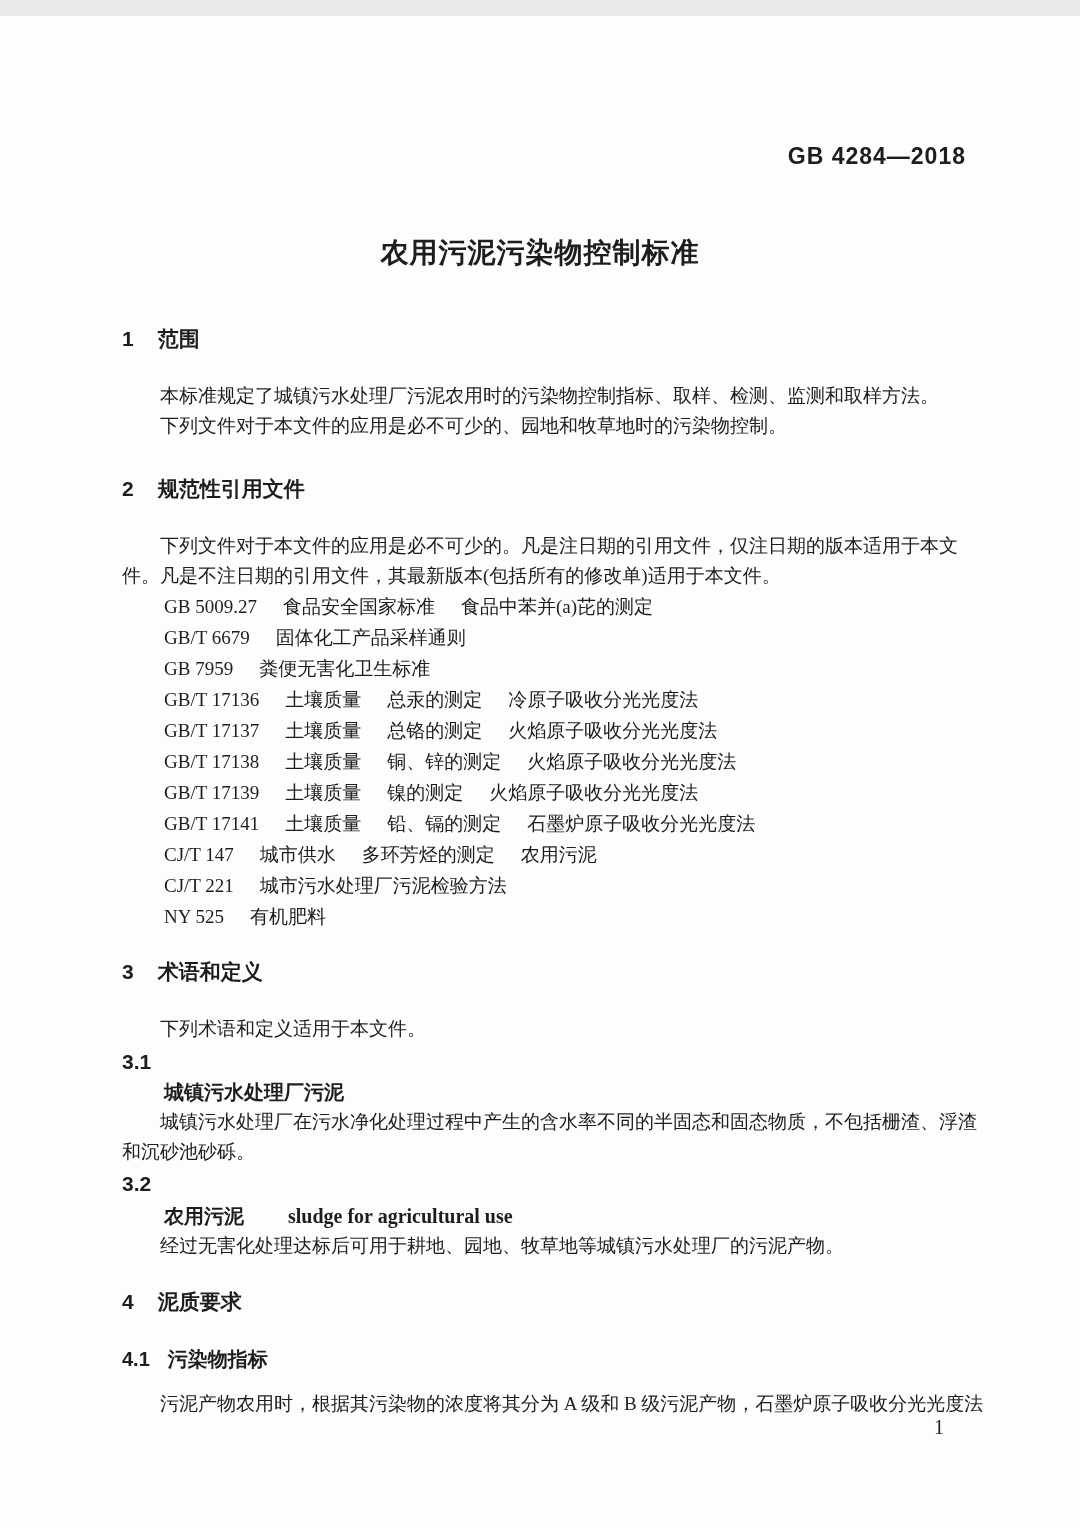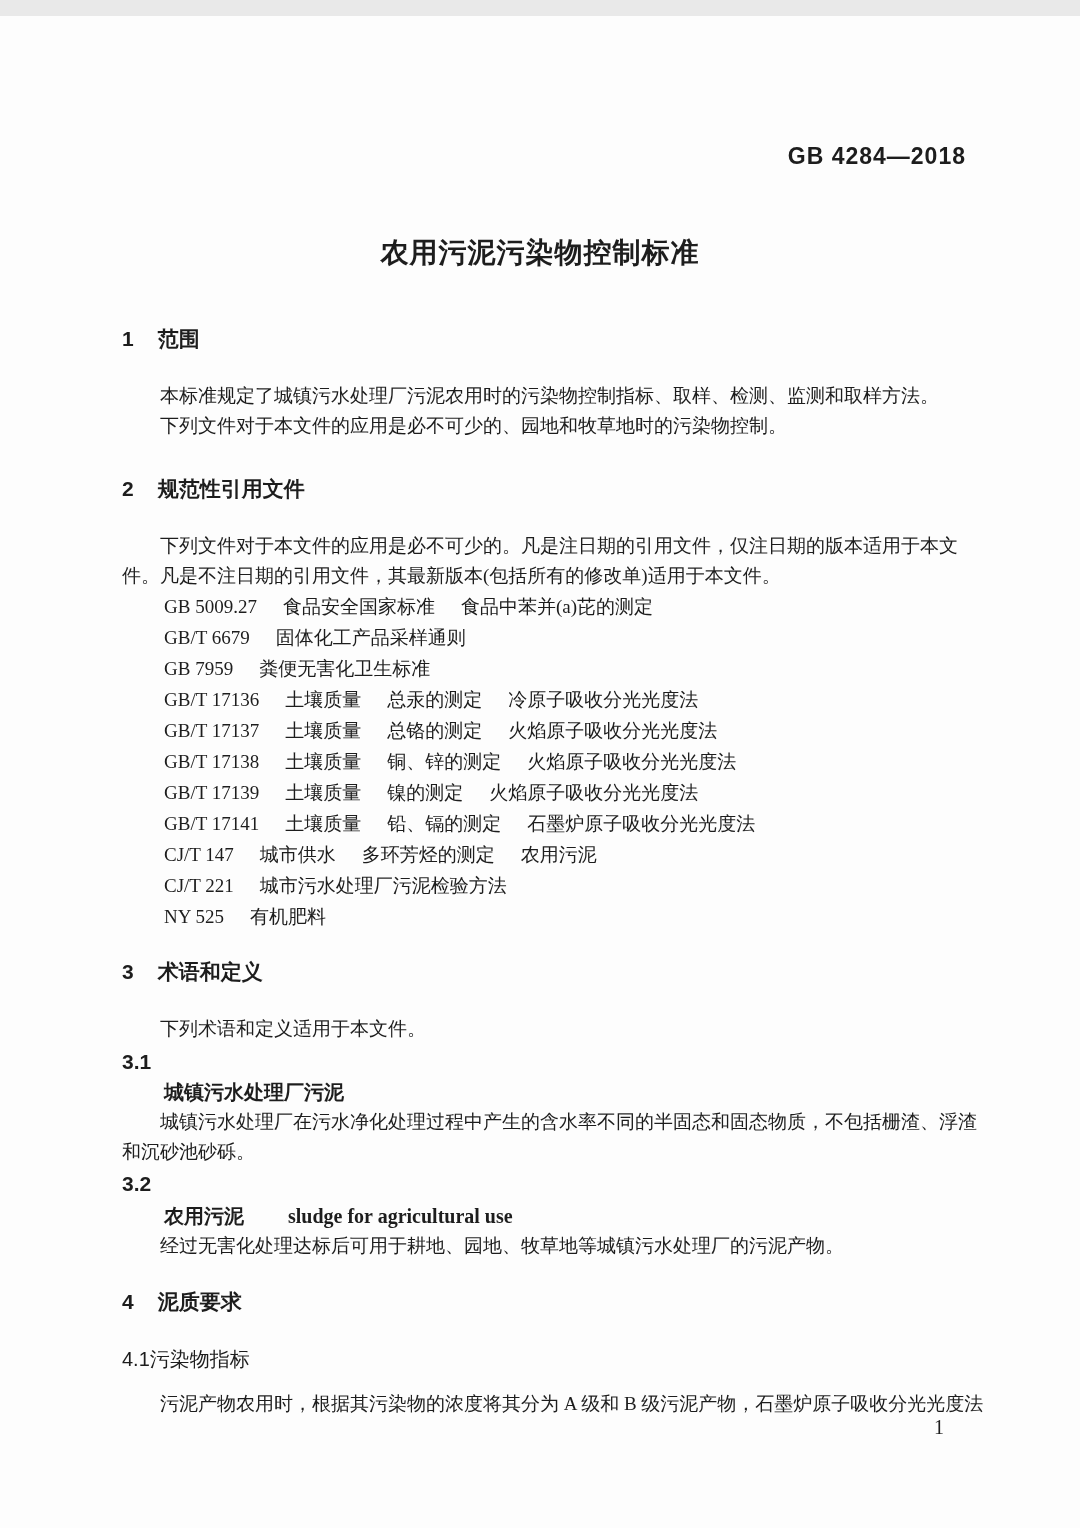--- a/index.html
+++ b/index.html
@@ -52,23 +52,23 @@
   }
   .term-zh{
     font-family:"Liberation Sans","DejaVu Sans",sans-serif;
     font-size:20px;
   }
   .term-en{
     font-family:"Liberation Serif","DejaVu Serif",serif;
     font-size:20px;
   }
   .sub-h{
-    display:flex;align-items:baseline;
+    display:flex;column-gap:18px;align-items:baseline;
     font-family:"Liberation Sans","DejaVu Sans",sans-serif;
-    font-weight:normal;font-size:20px;line-height:30px;
+    font-weight:bold;font-size:20px;line-height:30px;
     white-space:nowrap;
   }
   .page-number{
     position:absolute;top:1400px;right:136px;
     font-size:20px;
   }
   
   .mt27{margin-top:27px;} .mt33{margin-top:33px;} .mt25{margin-top:25px;}
   .mt15{margin-top:15px;} .mt3{margin-top:3px;} .mt2{margin-top:2px;}
   .mt26{margin-top:26px;}

